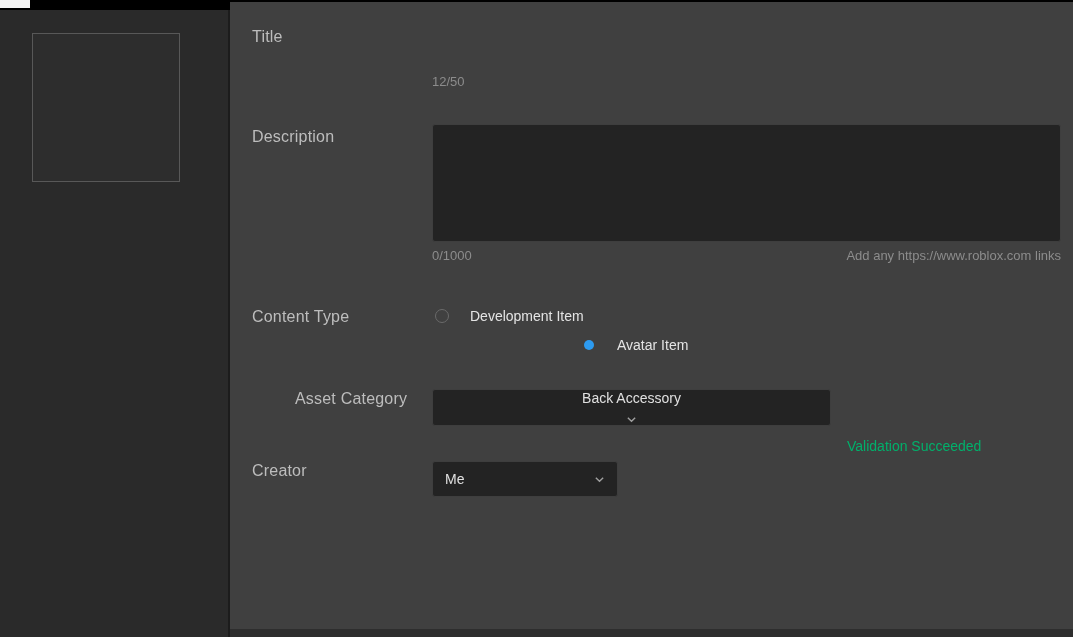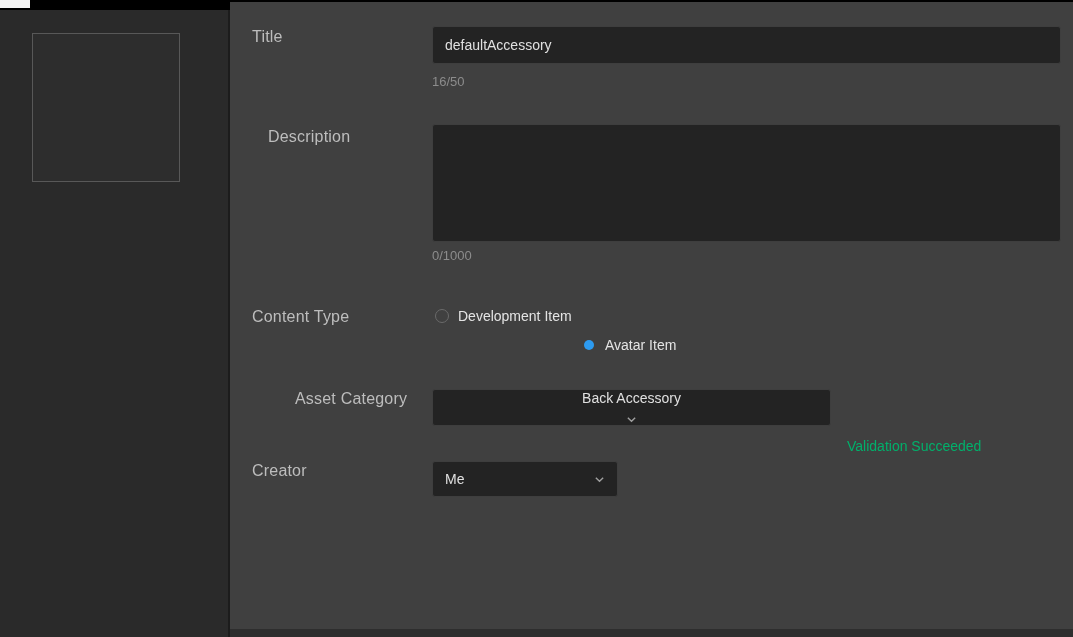--- a/index.html
+++ b/index.html
@@ -85,21 +85,21 @@
     font-size: 13px;
     color: #8c8c8c;
     text-align: right;
   }
 
   
   .radio-option {
     position: absolute;
     display: flex;
     align-items: center;
-    gap: 9px;
+    gap: 21px;
     cursor: default;
   }
   .radio-circle {
     width: 14px; height: 14px;
     border-radius: 50%;
     border: 1.5px solid #6a6a6a;
     background: transparent;
     flex: 0 0 auto;
   }
   .radio-circle.selected {
@@ -150,26 +150,26 @@
 
   <div class="preview-panel">
     <div class="thumbnail-box"></div>
   </div>
 
   <div class="v-divider"></div>
 
   <div class="form-area">
 
     <div class="field-label" style="left:22px; top:26px;">Title</div>
-    <input class="text-input" style="left: 202px; top: 24px; width: 629px; height: 38px;" value="defaultAccessory">
-    <div class="counter-text" style="left:202px; top:72px;">16/50</div>
+    <div class="counter-text" style="left:202px; top:72px;">12/50</div>
 
-    <div class="field-label" style="left:22px; top:126px;margin-left:16px;">Description</div>
+    <div class="field-label" style="left:22px; top:126px;">Description</div>
     <textarea class="text-input" style="left: 202px; top: 122px; width: 629px; height: 118px;"></textarea>
     <div class="counter-text" style="left:202px; top:246px;">0/1000</div>
+    <div class="hint-text" style="left:431px; top:246px; width:400px;">Add any https://www.roblox.com links</div>
 
     <div class="field-label" style="left:22px; top:306px;">Content Type</div>
 
     <div class="radio-option" style="left:205px; top:306px;">
       <span class="radio-circle"></span>
       <span class="radio-label">Development Item</span>
     </div>
 
     <div class="radio-option" style="left:352px; top:306px;margin-top:29px;">
       <span class="radio-circle selected"></span>

